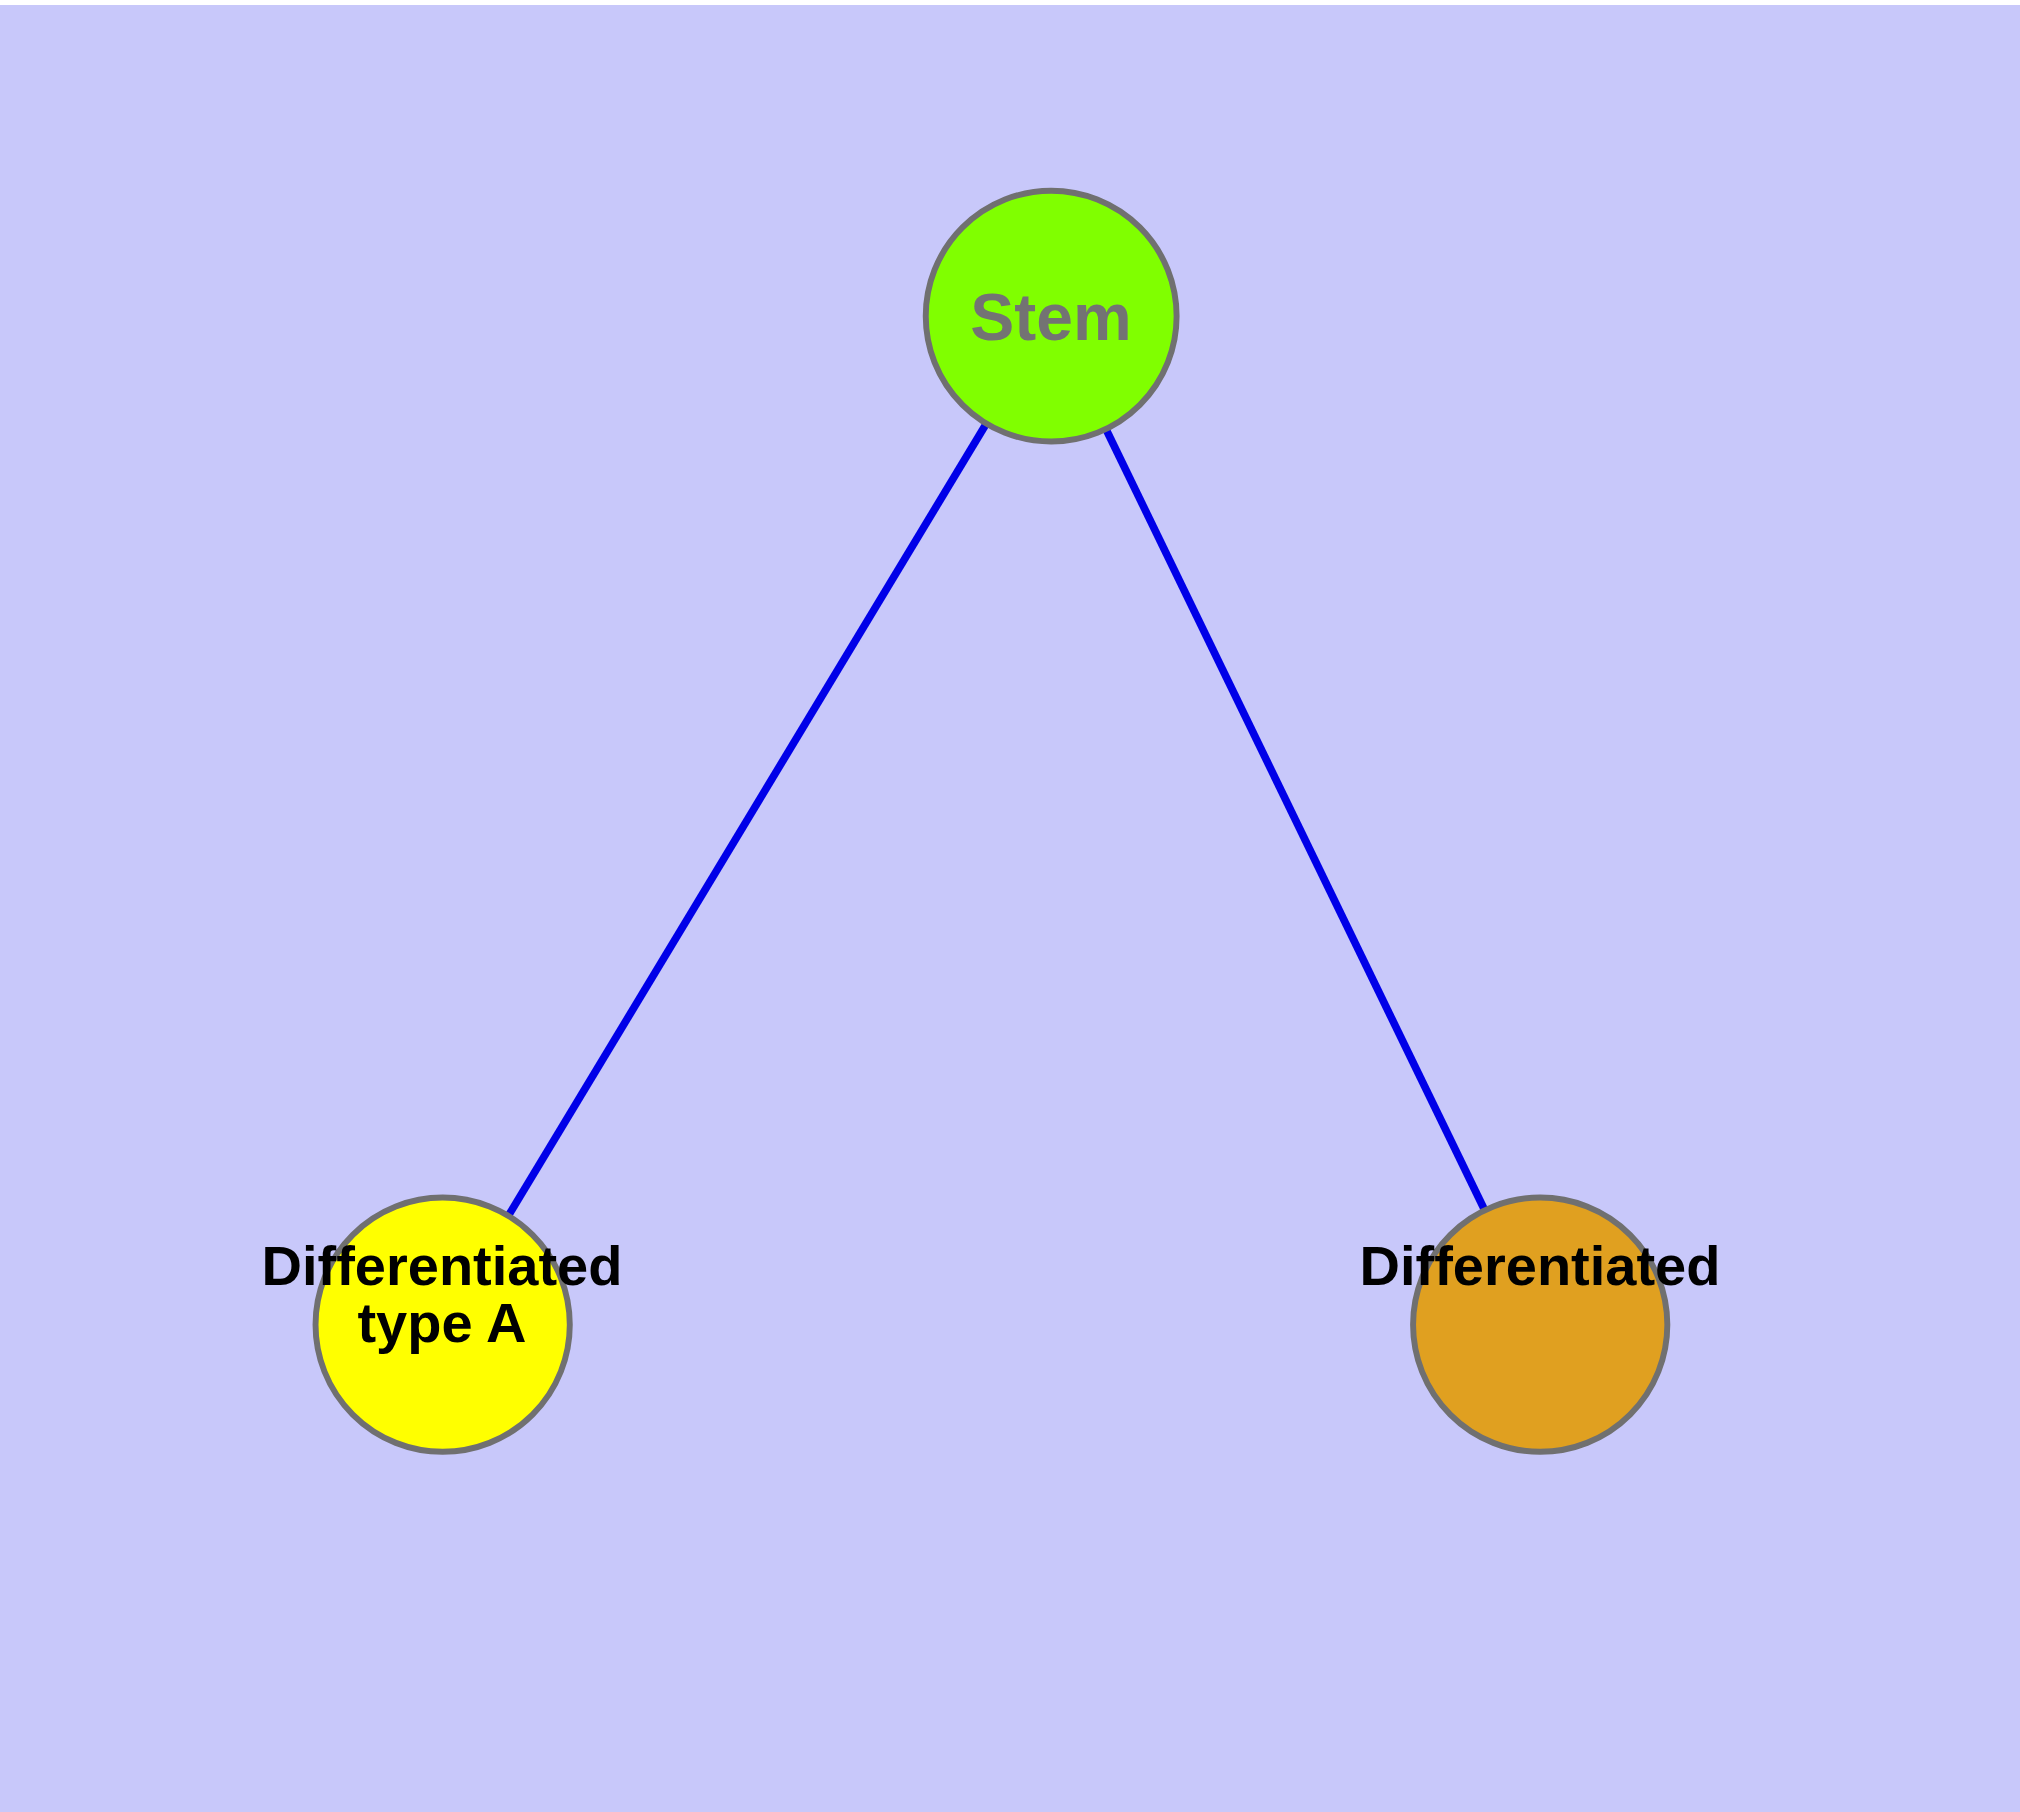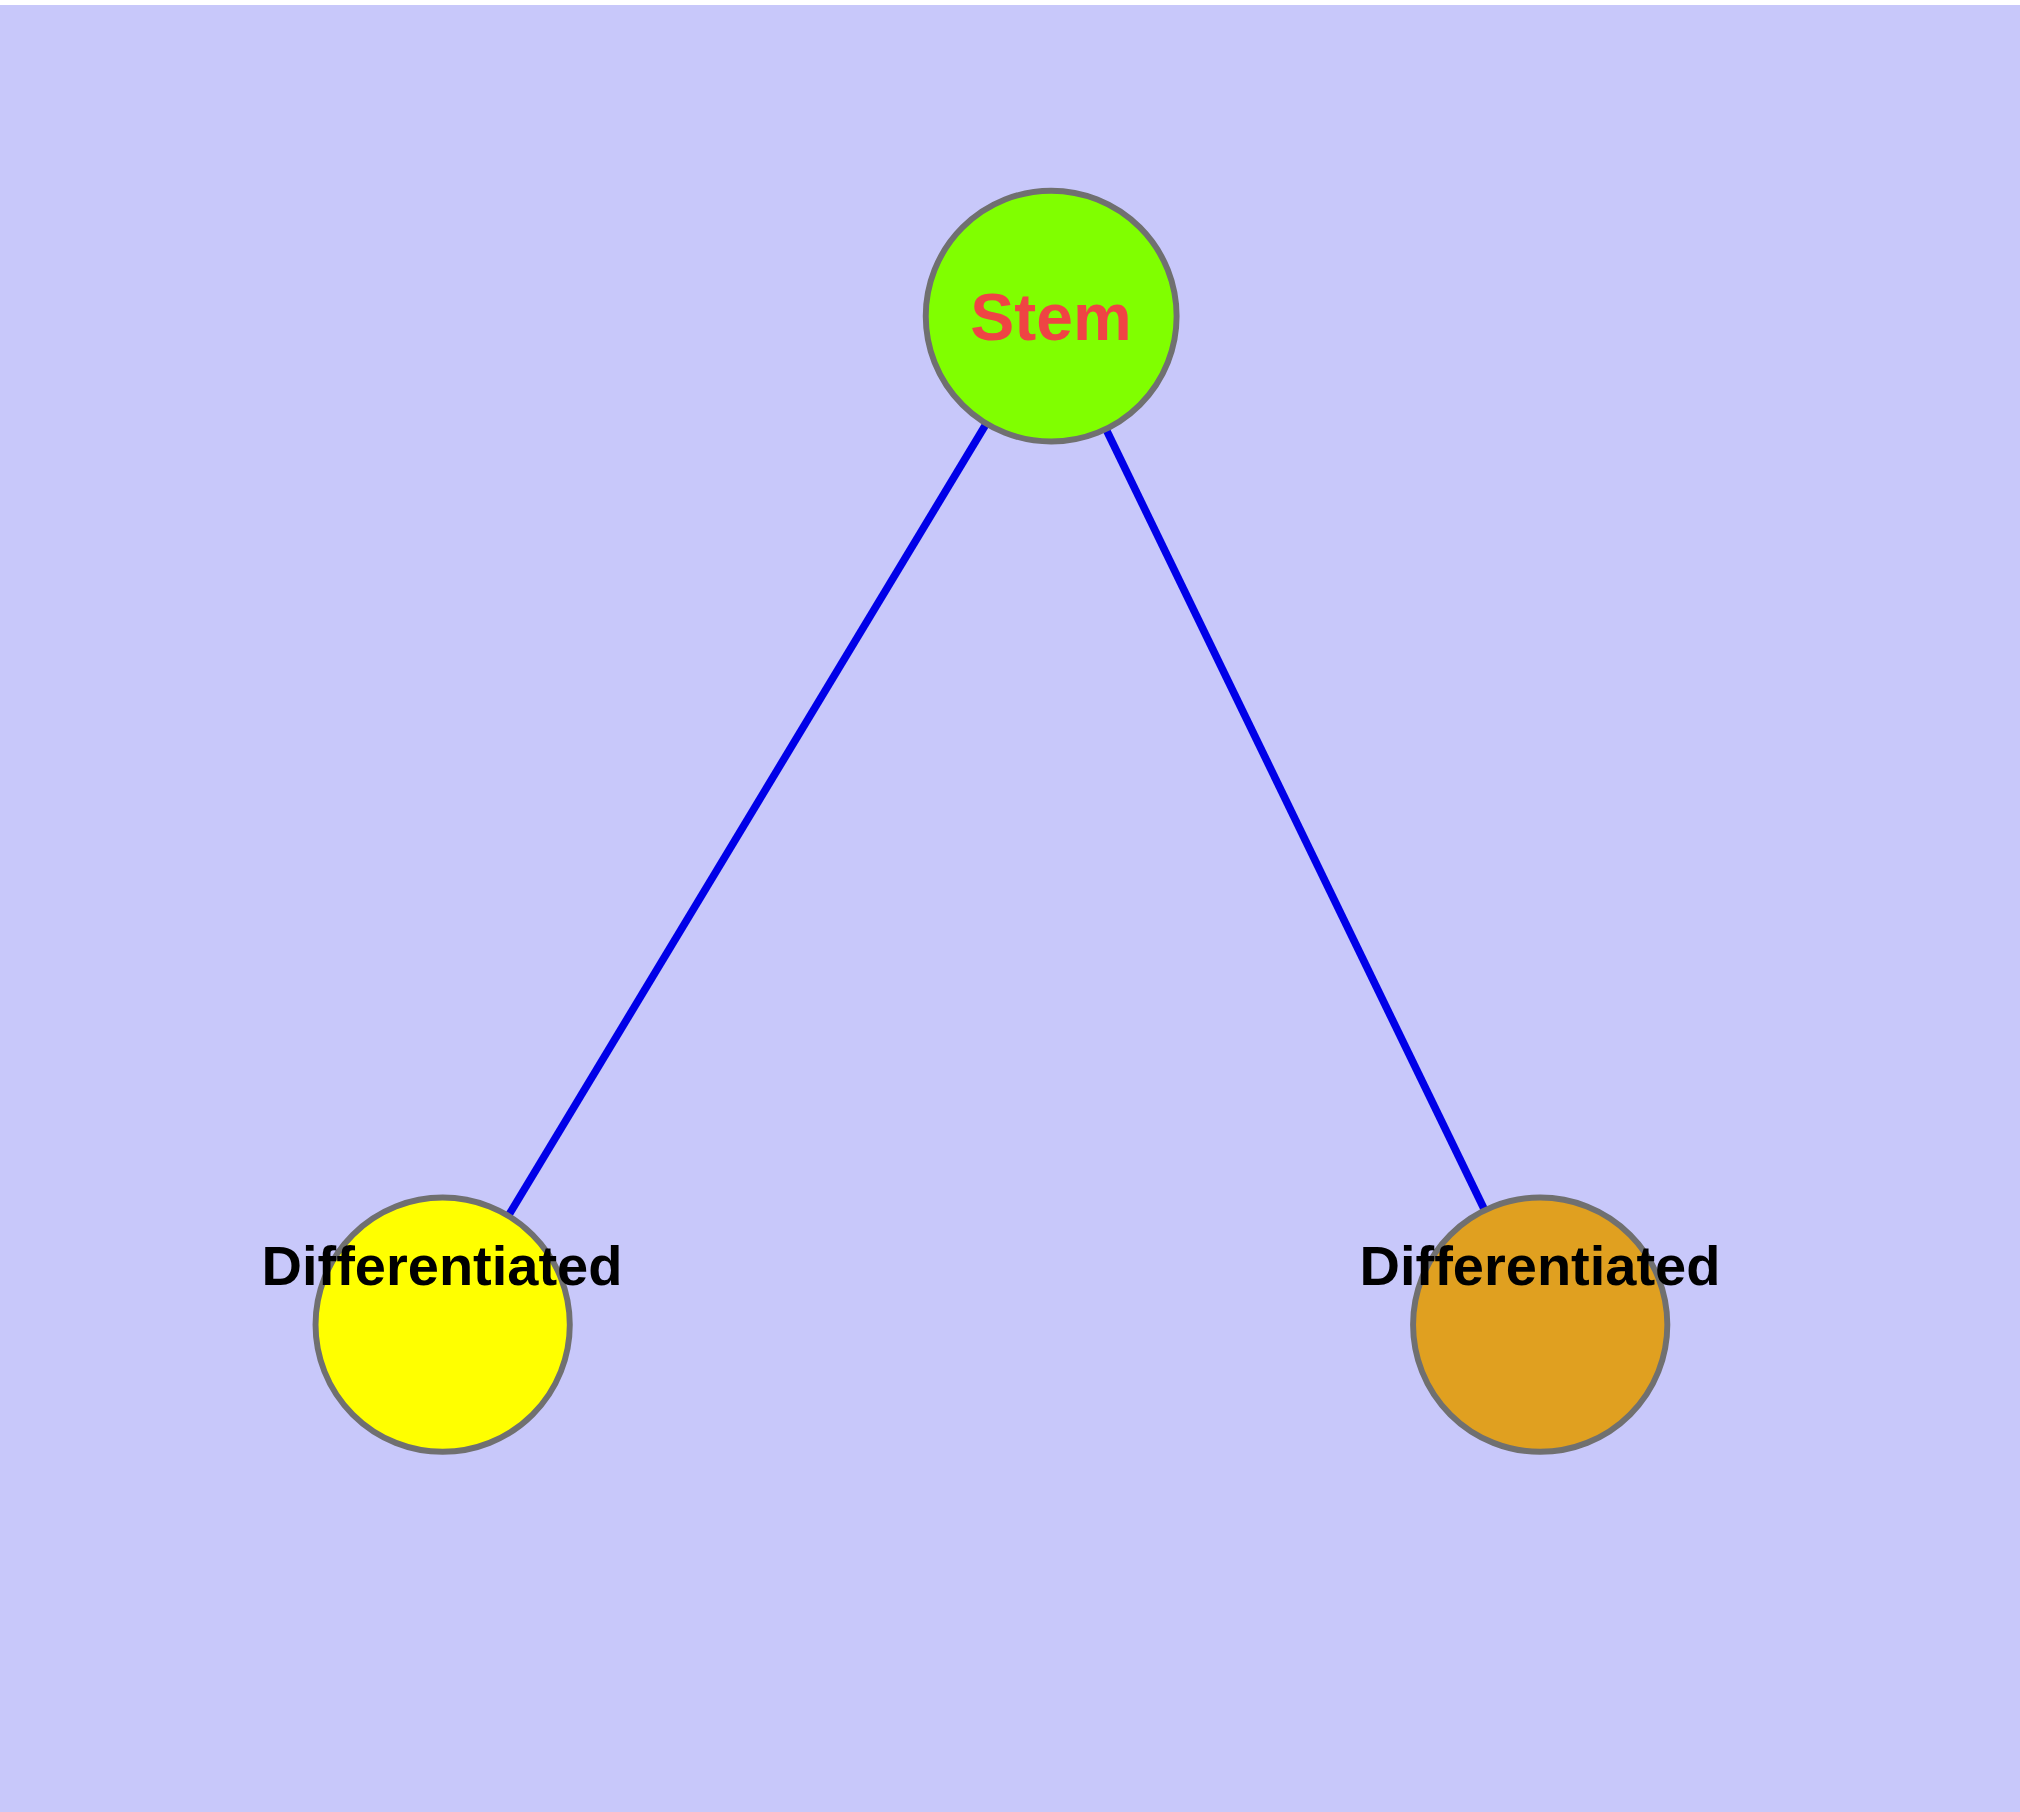--- a/index.html
+++ b/index.html
@@ -62,26 +62,27 @@
       <line class="edge-line" x1="1304.5712246624093" y1="506.1711565827851" x2="1751.5561912205312" y2="1428.0292331931232" stroke="#0000e8" stroke-width="9" stroke-linecap="butt"></line>
     </g>
 
     <g>
       <circle class="node-circle" cx="1240" cy="373" r="148" fill="#80ff00" stroke="#707070" stroke-width="7"></circle>
       <circle class="node-circle" cx="522" cy="1563" r="150" fill="#ffff00" stroke="#707070" stroke-width="7"></circle>
       <circle class="node-circle" cx="1817" cy="1563" r="150" fill="#e0a020" stroke="#707070" stroke-width="7"></circle>
     </g>
   </svg>
 
-  <div class="node-label stem" style="left: 712px; top: 284px; width: 678px; color: #ef4444;">
+  <div class="node-label stem" style="left: 712px; top: 284px; width: 678px; color: #737373;">
     <div>Stem</div>
   </div>
 
   <div class="node-label leaf" style="left: 103px; top: 1237px; width: 678px; color: rgb(0, 0, 0);">
     <div>Differentiated</div>
+    <div>type A</div>
   </div>
 
   <div class="node-label leaf" style="left: 1201px; top: 1237px; width: 678px; color: rgb(0, 0, 0);">
     <div>Differentiated</div>
   </div>
 
 </div>
 
 
 </body></html>

